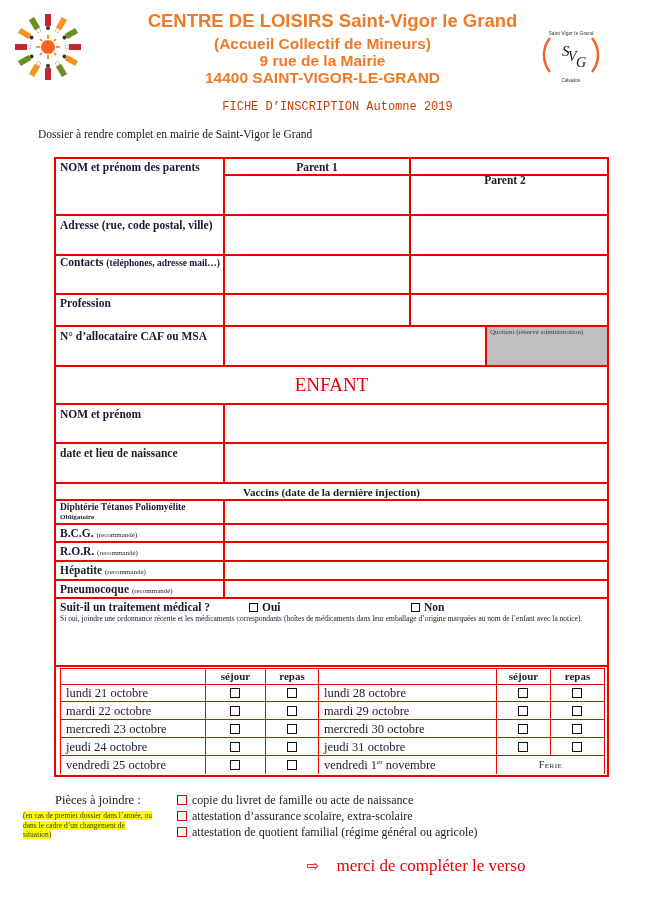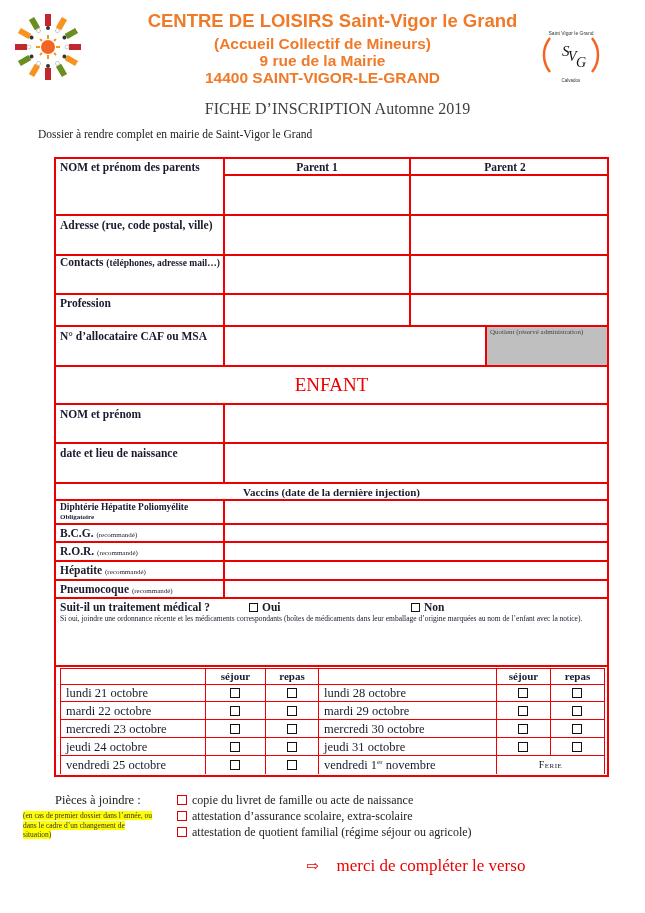--- a/index.html
+++ b/index.html
@@ -10,21 +10,21 @@
   
   .hdr { position: absolute; left: 0; width: 645px; text-align: center; font-family: "Liberation Sans", "DejaVu Sans", sans-serif; font-weight: bold; color: #f07a28; }
   .hdr1 { top: 10px; font-size: 18.5px; left: 10px; }
   .hdr2 { top: 35px; font-size: 15.5px; }
   .hdr3 { top: 52px; font-size: 15.5px; }
   .hdr4 { top: 69px; font-size: 15.5px; }
 
   .logo-left { left: 14px; top: 12px; width: 68px; height: 70px; }
   .logo-right { left: 540px; top: 24px; width: 62px; height: 62px; }
 
-  .title { top: 100px; left: 0; width: 645px; text-align: center; font-size: 16px; color: #404040; padding-left: 30px; }
+  .title { top: 100px; left: 0; width: 645px; text-align: center; font-size: 12px; color: #c2410c; padding-left: 30px; font-family: Liberation Mono, monospace; }
   .subtitle { top: 128px; left: 38px; font-size: 11.5px; color: #222; }
 
   
   .rline { position: absolute; background: #ee0000; }
   .cell-text { position: absolute; font-size: 11.5px; font-weight: bold; color: #1a1a2e; line-height: 16px; }
   .cell-small { font-size: 10px; font-weight: bold; }
   .tiny { font-size: 7px; font-weight: normal; }
   .center { text-align: center; }
   .gray { position: absolute; background: #bfbfbf; }
   .quot { position: absolute; font-size: 7px; color: #444; }
@@ -169,21 +169,21 @@
   <div class="rline" style="left:54px;top:523px;width:555px;height:2px;"></div>
   <div class="rline" style="left:54px;top:541px;width:555px;height:2px;"></div>
   <div class="rline" style="left:54px;top:560px;width:555px;height:2px;"></div>
   <div class="rline" style="left:54px;top:579px;width:555px;height:2px;"></div>
   <div class="rline" style="left:54px;top:597px;width:555px;height:2px;"></div>
   <div class="rline" style="left:54px;top:665px;width:555px;height:2px;"></div>
 </div>
 
 <div class="cell-text" style="left:60px;top:159px;">NOM et prénom des parents</div>
 <div class="cell-text center" style="left:225px;top:159px;width:184px;">Parent 1</div>
-<div class="cell-text center" style="left:411px;top:159px;width:188px;">Parent 2</div>
+<div class="cell-text center" style="left:411px;top:172px;width:188px;">Parent 2</div>
 
 <div class="abs" style="left:225px;top:176px;width:184px;height:38px;"></div>
 <div class="abs" style="left:411px;top:176px;width:196px;height:38px;"></div>
 
 <div class="cell-text" style="left:60px;top:217px;width:160px;line-height:16px;">Adresse (rue, code postal, ville)</div>
 <div class="abs" style="left:225px;top:216px;width:184px;height:38px;"></div>
 <div class="abs" style="left:411px;top:216px;width:196px;height:38px;"></div>
 
 <div class="cell-text" style="left:60px;top:256px;width:160px;line-height:13px;">
   <span>Contacts</span>
@@ -204,21 +204,21 @@
 
 <div class="cell-text" style="left:60px;top:406px;">NOM et prénom</div>
 <div class="abs" style="left:225px;top:405px;width:382px;height:37px;"></div>
 
 <div class="cell-text" style="left:60px;top:445px;">date et lieu de naissance</div>
 <div class="abs" style="left:225px;top:444px;width:382px;height:38px;"></div>
 
 <div class="cell-text center" style="left:56px;top:484px;width:551px;font-size:11px;">Vaccins (date de la dernière injection)</div>
 
 <div class="cell-text" style="left:60px;top:502px;font-size:9.5px;line-height:10px;">
-  <div>Diphtérie Hépatite Poliomyélite</div>
+  <div>Diphtérie Tétanos Poliomyélite</div>
   <div style="font-size:7px;">Obligatoire</div>
 </div>
 <div class="abs" style="left:225px;top:501px;width:382px;height:22px;"></div>
 
 <div class="cell-text" style="left:60px;top:525px;">
   <span>B.C.G.</span>
   <span class="tiny">(recommandé)</span>
 </div>
 <div class="abs" style="left:225px;top:525px;width:382px;height:16px;"></div>
 
@@ -304,15 +304,15 @@
 <div class="chk" style="left:572px;top:724px;"></div>
 <div class="chk" style="left:518px;top:742px;"></div>
 <div class="chk" style="left:572px;top:742px;"></div>
 <div class="ferie" style="left:497px;top:759px;width:107px;">Ferie</div>
 
 <div class="pieces-label">Pièces à joindre :</div>
 <div class="note-yellow"><span>(en cas de premier dossier dans l’année, ou dans le cadre d’un changement de situation)</span></div>
 
 <div class="piece" style="top:793px;"><span class="rchk"></span><span>copie du livret de famille ou acte de naissance</span></div>
 <div class="piece" style="top:809px;"><span class="rchk"></span><span>attestation d’assurance scolaire, extra-scolaire</span></div>
-<div class="piece" style="top:825px;"><span class="rchk"></span><span>attestation de quotient familial (régime séjour ou agricole)</span></div>
+<div class="piece" style="top:825px;"><span class="rchk"></span><span>attestation de quotient familial (régime général ou agricole)</span></div>
 
 <div class="verso"><span class="arrow">⇨</span><span>merci de compléter le verso</span></div>
 
 </body></html>

